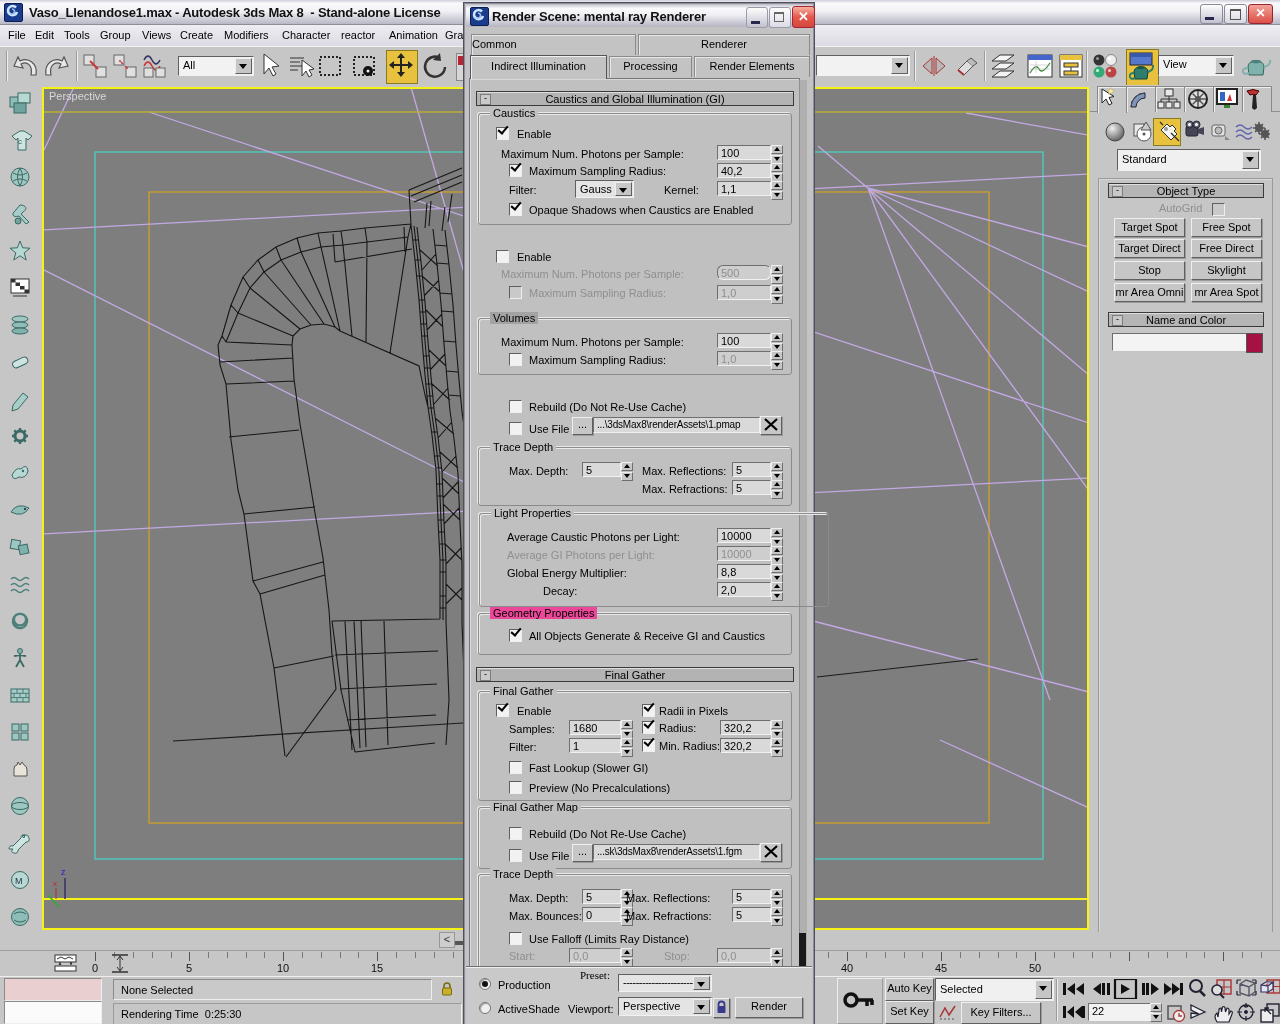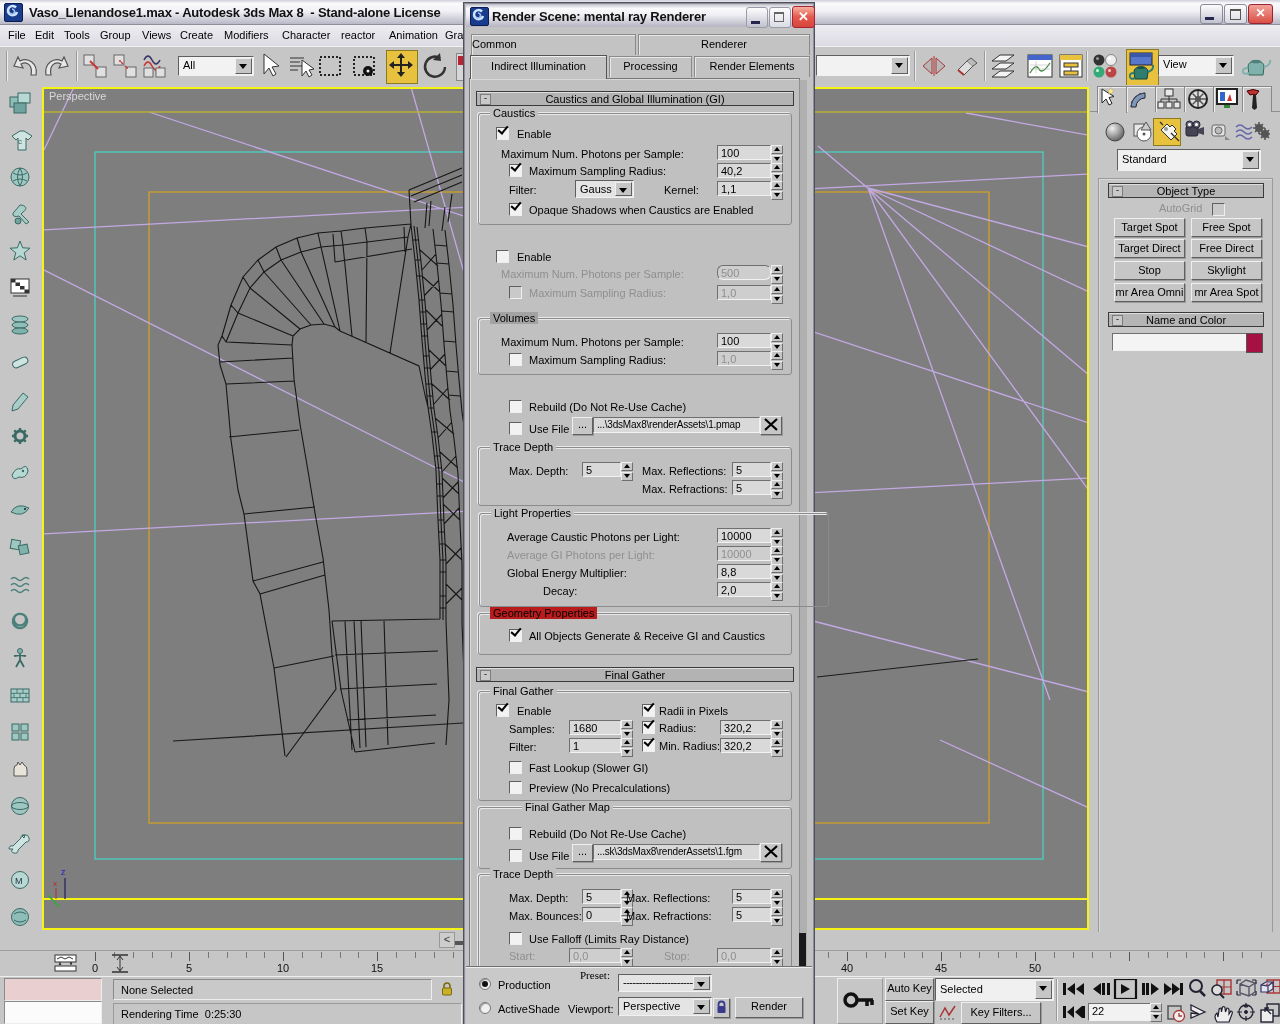--- a/index.html
+++ b/index.html
@@ -749,21 +749,21 @@
       <i class="d"></i>
     </div>
  <div class="lbl" style="left:42px;top:581px;margin-left:36px;">Decay:</div>
  <div class="fld" style="left:252px;top:578px;width:47px;height:12px;">2,0</div>
  <div class="spin" style="left:306px;top:578px;">
       <i class="u"></i>
       <i class="d"></i>
     </div>
 
  <div class="grp" style="left:13px;top:609px;width:312px;height:40px;">
-      <b style="background:#b91c1c;">Geometry Properties</b>
+      <b style="background:#ec4899;">Geometry Properties</b>
     </div>
  <div class="chk on" style="left:44px;top:625px;"></div>
     <div class="lbl" style="left:64px;top:626px;">All Objects Generate &amp; Receive GI and Caustics</div>
 
  <div class="roll" style="left:11px;top:663px;width:316px;">Final Gather<div class="m">-</div></div>
 
  <div class="grp" style="left:13px;top:687px;width:312px;height:108px;">
       <b style="background:#c0c0c0;">Final Gather</b>
     </div>
  <div class="chk on" style="left:31px;top:700px;"></div>
@@ -795,21 +795,21 @@
  <div class="spin" style="left:306px;top:734px;">
       <i class="u"></i>
       <i class="d"></i>
     </div>
  <div class="chk" style="left:44px;top:757px;"></div>
     <div class="lbl" style="left:64px;top:758px;">Fast Lookup (Slower GI)</div>
  <div class="chk" style="left:44px;top:777px;"></div>
     <div class="lbl" style="left:64px;top:778px;">Preview (No Precalculations)</div>
 
  <div class="grp" style="left:13px;top:803px;width:312px;height:60px;">
-      <b style="background:#c0c0c0;margin-left:32px;">Final Gather Map</b>
+      <b style="background:#c0c0c0;">Final Gather Map</b>
     </div>
  <div class="chk" style="left:44px;top:823px;"></div>
     <div class="lbl" style="left:64px;top:824px;">Rebuild (Do Not Re-Use Cache)</div>
  <div class="chk" style="left:44px;top:845px;"></div>
     <div class="lbl" style="left:64px;top:846px;">Use File</div>
  <div class="btn" style="left:107px;top:840px;width:19px;height:16px;line-height:12px;">...</div>
  <div class="fld" style="left:128px;top:840px;width:160px;height:13px;font-size:10px;letter-spacing:-0.2px;">...sk\3dsMax8\renderAssets\1.fgm</div>
  <div class="btn" style="left:295px;top:839px;width:20px;height:17px;"><svg width="18" height="15">
         <path d="M3 2 L15 13 M15 2 L3 13" stroke="#000" stroke-width="2.2"></path>
       </svg></div>

